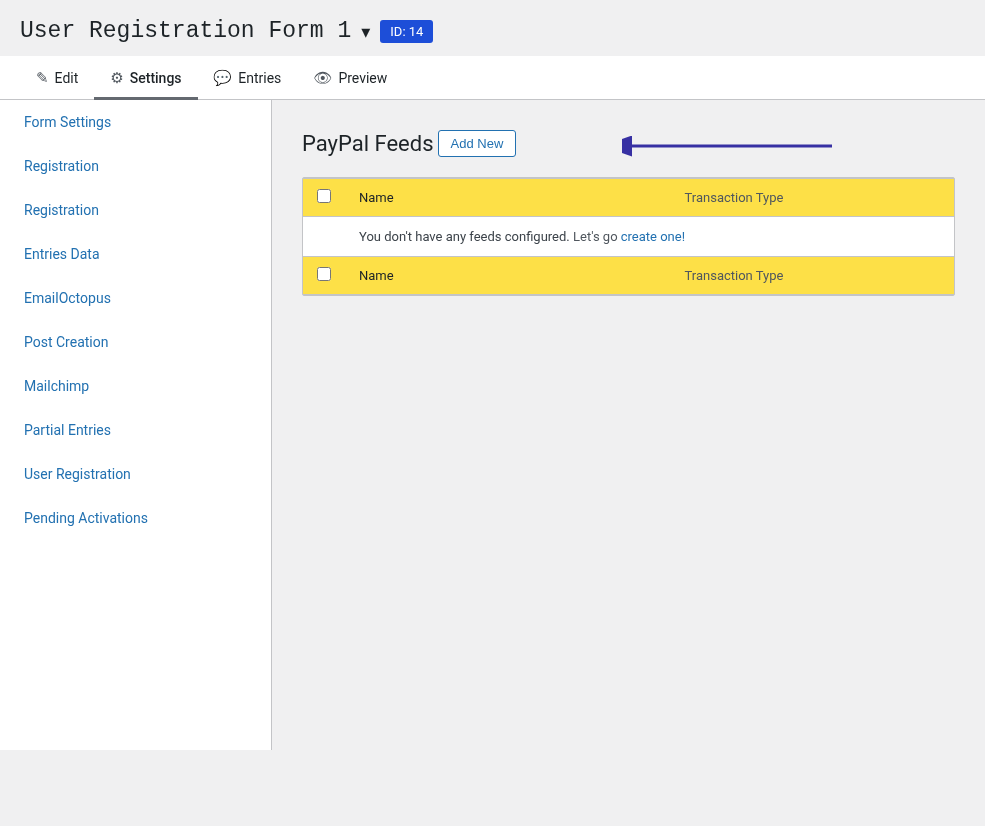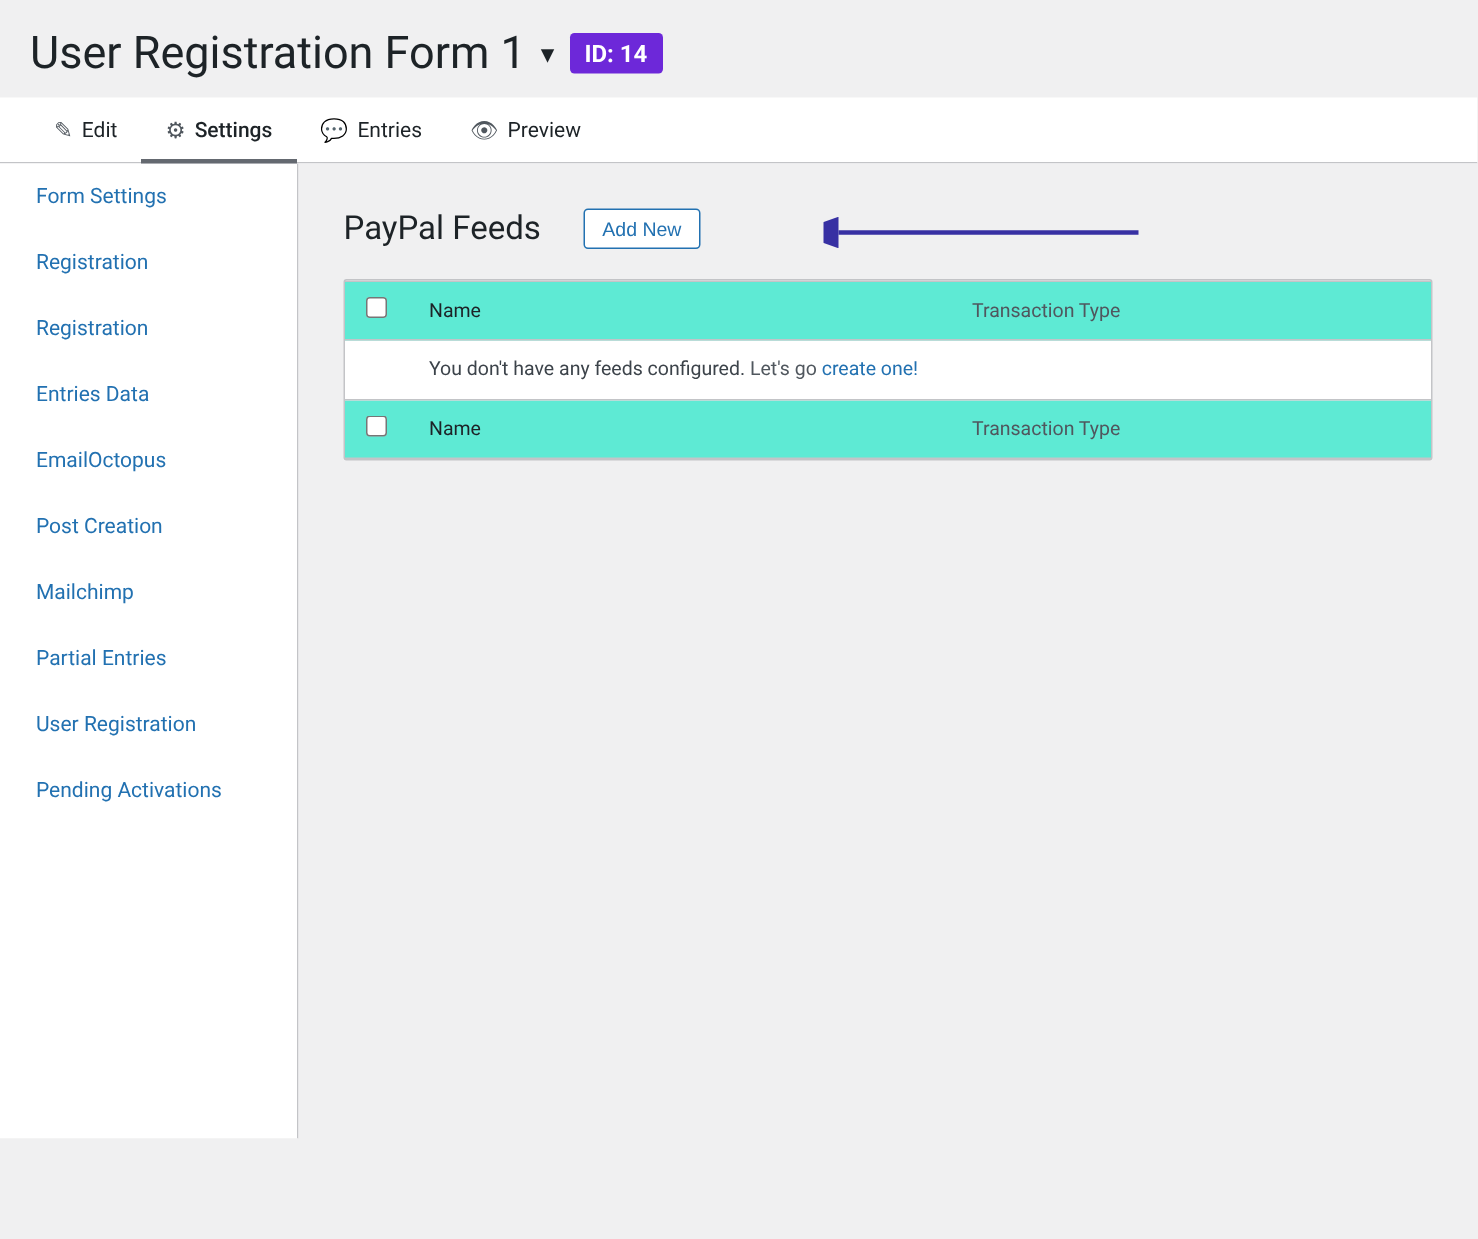--- a/index.html
+++ b/index.html
@@ -12,34 +12,35 @@
 
     
     .page-header {
       background: #f0f0f1;
       padding: 18px 20px 12px 20px;
       display: flex;
       align-items: center;
       gap: 10px;
     }
     .page-title {
-      font-size: 30px;
+      font-size: 23px;
       font-weight: 400;
       color: #1d2327;
+      font-family: Liberation Mono, monospace;
     }
     .title-dropdown {
       font-size: 18px;
       color: #1d2327;
       cursor: pointer;
     }
     .id-badge {
-      background: #6d28d9;
+      background: #1d4ed8;
       color: #fff;
-      font-size: 16px;
-      font-weight: 700;
+      font-size: 13px;
+      font-weight: 400;
       padding: 4px 10px;
       border-radius: 3px;
     }
 
     
     .nav-tabs-bar {
       background: #fff;
       border-bottom: 1px solid #c3c4c7;
       padding: 0 20px;
       display: flex;
@@ -69,21 +70,21 @@
 
     
     .main-layout {
       display: flex;
       background: #f0f0f1;
       min-height: 650px;
     }
 
     
     .sidebar {
-      width: 199px;
+      width: 272px;
       background: #fff;
       border-right: 1px solid #c3c4c7;
       padding: 0;
       flex-shrink: 0;
     }
     .sidebar-item {
       display: block;
       padding: 14px 20px;
       font-size: 14px;
       color: #2271b1;
@@ -109,21 +110,21 @@
     .content-panel {
       background: #fff;
       border: 1px solid #c3c4c7;
       border-radius: 2px;
     }
 
     
     .feeds-header {
       display: flex;
       align-items: center;
-      gap: 28px;
+      gap: 4px;
       padding: 0 0 20px 0;
       position: relative;
     }
     .feeds-title {
       font-size: 22px;
       font-weight: 400;
       color: #1d2327;
     }
     .add-new-btn {
       border: 1px solid #2271b1;
@@ -144,21 +145,21 @@
       height: 40px;
     }
 
     
     .feeds-table {
       width: 100%;
       border-collapse: collapse;
     }
     .feeds-table thead tr,
     .feeds-table tfoot tr {
-      background: #5eead4;
+      background: #fde047;
       border-top: 1px solid #c3c4c7;
       border-bottom: 1px solid #c3c4c7;
     }
     .feeds-table th {
       padding: 10px 14px;
       font-weight: 400;
       color: #1d2327;
       text-align: left;
       font-size: 13px;
     }

